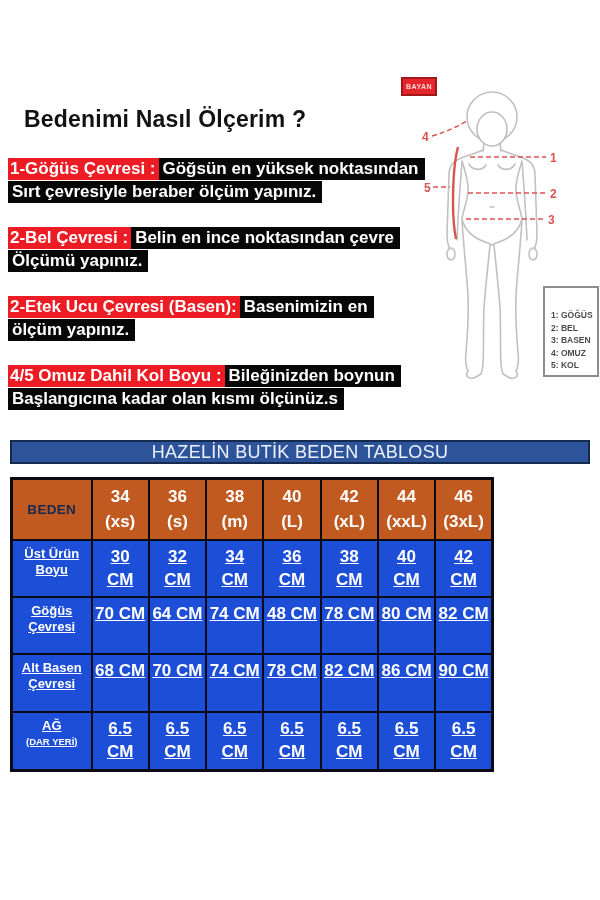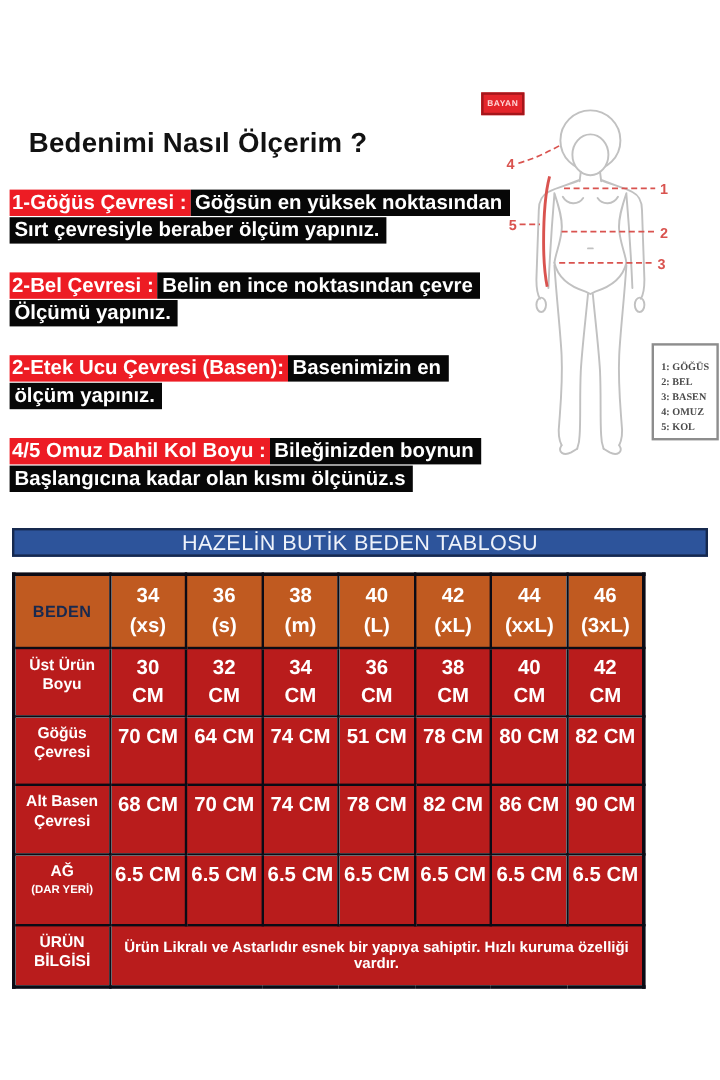--- a/index.html
+++ b/index.html
@@ -17,38 +17,38 @@
          white-space:nowrap;}
   .hl-red{background:#ed1c24;padding:1px 3px 2px 2px;}
   .hl-blk{background:#070707;padding:1px 6px 2px 4px;}
 
   
   .figure{position:absolute;left:420px;top:90px;width:180px;height:350px;}
   .badge{position:absolute;left:-19px;top:-13px;width:32px;height:15px;background:#e4252b;
          border:2px solid #a5161b;color:#ffd7d7;font-size:7px;font-weight:bold;
          text-align:center;line-height:15px;letter-spacing:.5px;}
   .legend{position:absolute;left:123px;top:196px;width:46px;height:66px;background:#fff;
-          border:2px solid #8d8d8d;padding:11px 0 0 6px;font-size:8.5px;font-weight:bold;
-          color:#4b4b4b;line-height:12.5px;white-space:nowrap;font-family:Liberation Serif, serif;}
+          border:2px solid #8d8d8d;padding:21px 0 0 6px;font-size:8.5px;font-weight:bold;
+          color:#4b4b4b;line-height:12.5px;white-space:nowrap;}
   .bodysvg{position:absolute;left:0;top:0;}
 
   
   .tbl-title{position:absolute;left:10px;top:440px;width:576px;height:20px;
              background:#2d549b;border:2px solid #16294e;color:#eef2fa;
              font-size:18px;text-align:center;line-height:20px;letter-spacing:.3px;}
 
   
-  table.size{position:absolute;left:10px;top:477px;width:528px;border-collapse:collapse;
+  table.size{position:absolute;left:10px;top:477px;width:484px;border-collapse:collapse;
              table-layout:fixed;border:3px solid #0b0b15;}
   table.size td{border:2px solid #0b0b15;text-align:center;overflow:hidden;}
   col.c0{width:80px;}
   tr.hdr{height:61px;} tr.r1{height:57px;} tr.r2{height:57px;margin-top:20px;}
   tr.r3{height:58px;} tr.r4{height:59px;} tr.rinfo{height:52px;}
   td.orange{background:#c05a20;}
-  td.blue{background:#b91c1c;}
+  td.blue{background:#1d4ed8;text-decoration:underline;}
   .corner{color:#18294f;font-size:13.5px;font-weight:bold;letter-spacing:.3px;vertical-align:middle;}
   .size-cell{color:#fff;font-size:17px;font-weight:bold;line-height:25px;vertical-align:middle;}
   .lbl{color:#fff;font-size:13px;font-weight:bold;line-height:16px;vertical-align:top;
        padding-top:5px;}
   .sub{display:block;font-size:9.5px;}
   .val{color:#fff;font-size:17px;font-weight:bold;line-height:23px;vertical-align:top;
        padding-top:4px;}
   .pre{white-space:pre-line;}
   .info-cell{color:#fff;font-size:12.5px;font-weight:bold;vertical-align:top;
              padding-top:10px;text-align:center;}
@@ -178,21 +178,21 @@
       <td class="blue val pre">40
 CM</td>
       <td class="blue val pre">42
 CM</td>
     </tr>
     <tr class="r2">
       <td class="blue lbl">Göğüs Çevresi</td>
       <td class="blue val">70 CM</td>
       <td class="blue val">64 CM</td>
       <td class="blue val">74 CM</td>
-      <td class="blue val">51 CM</td>
+      <td class="blue val">48 CM</td>
       <td class="blue val">78 CM</td>
       <td class="blue val">80 CM</td>
       <td class="blue val">82 CM</td>
     </tr>
     <tr class="r3">
       <td class="blue lbl">Alt Basen Çevresi</td>
       <td class="blue val">68 CM</td>
       <td class="blue val">70 CM</td>
       <td class="blue val">74 CM</td>
       <td class="blue val">78 CM</td>
@@ -203,20 +203,16 @@
     <tr class="r4">
       <td class="blue lbl"><span>AĞ</span><span class="sub">(DAR YERİ)</span></td>
       <td class="blue val">6.5 CM</td>
       <td class="blue val">6.5 CM</td>
       <td class="blue val">6.5 CM</td>
       <td class="blue val">6.5 CM</td>
       <td class="blue val">6.5 CM</td>
       <td class="blue val">6.5 CM</td>
       <td class="blue val">6.5 CM</td>
     </tr>
-    <tr class="rinfo">
-      <td class="blue lbl">ÜRÜN BİLGİSİ</td>
-      <td class="blue info-cell" colspan="7">Ürün Likralı ve Astarlıdır esnek bir yapıya sahiptir. Hızlı kuruma özelliği vardır.</td>
-    </tr>
   </tbody>
     </table>
 
 </div>
 
 </body></html>

